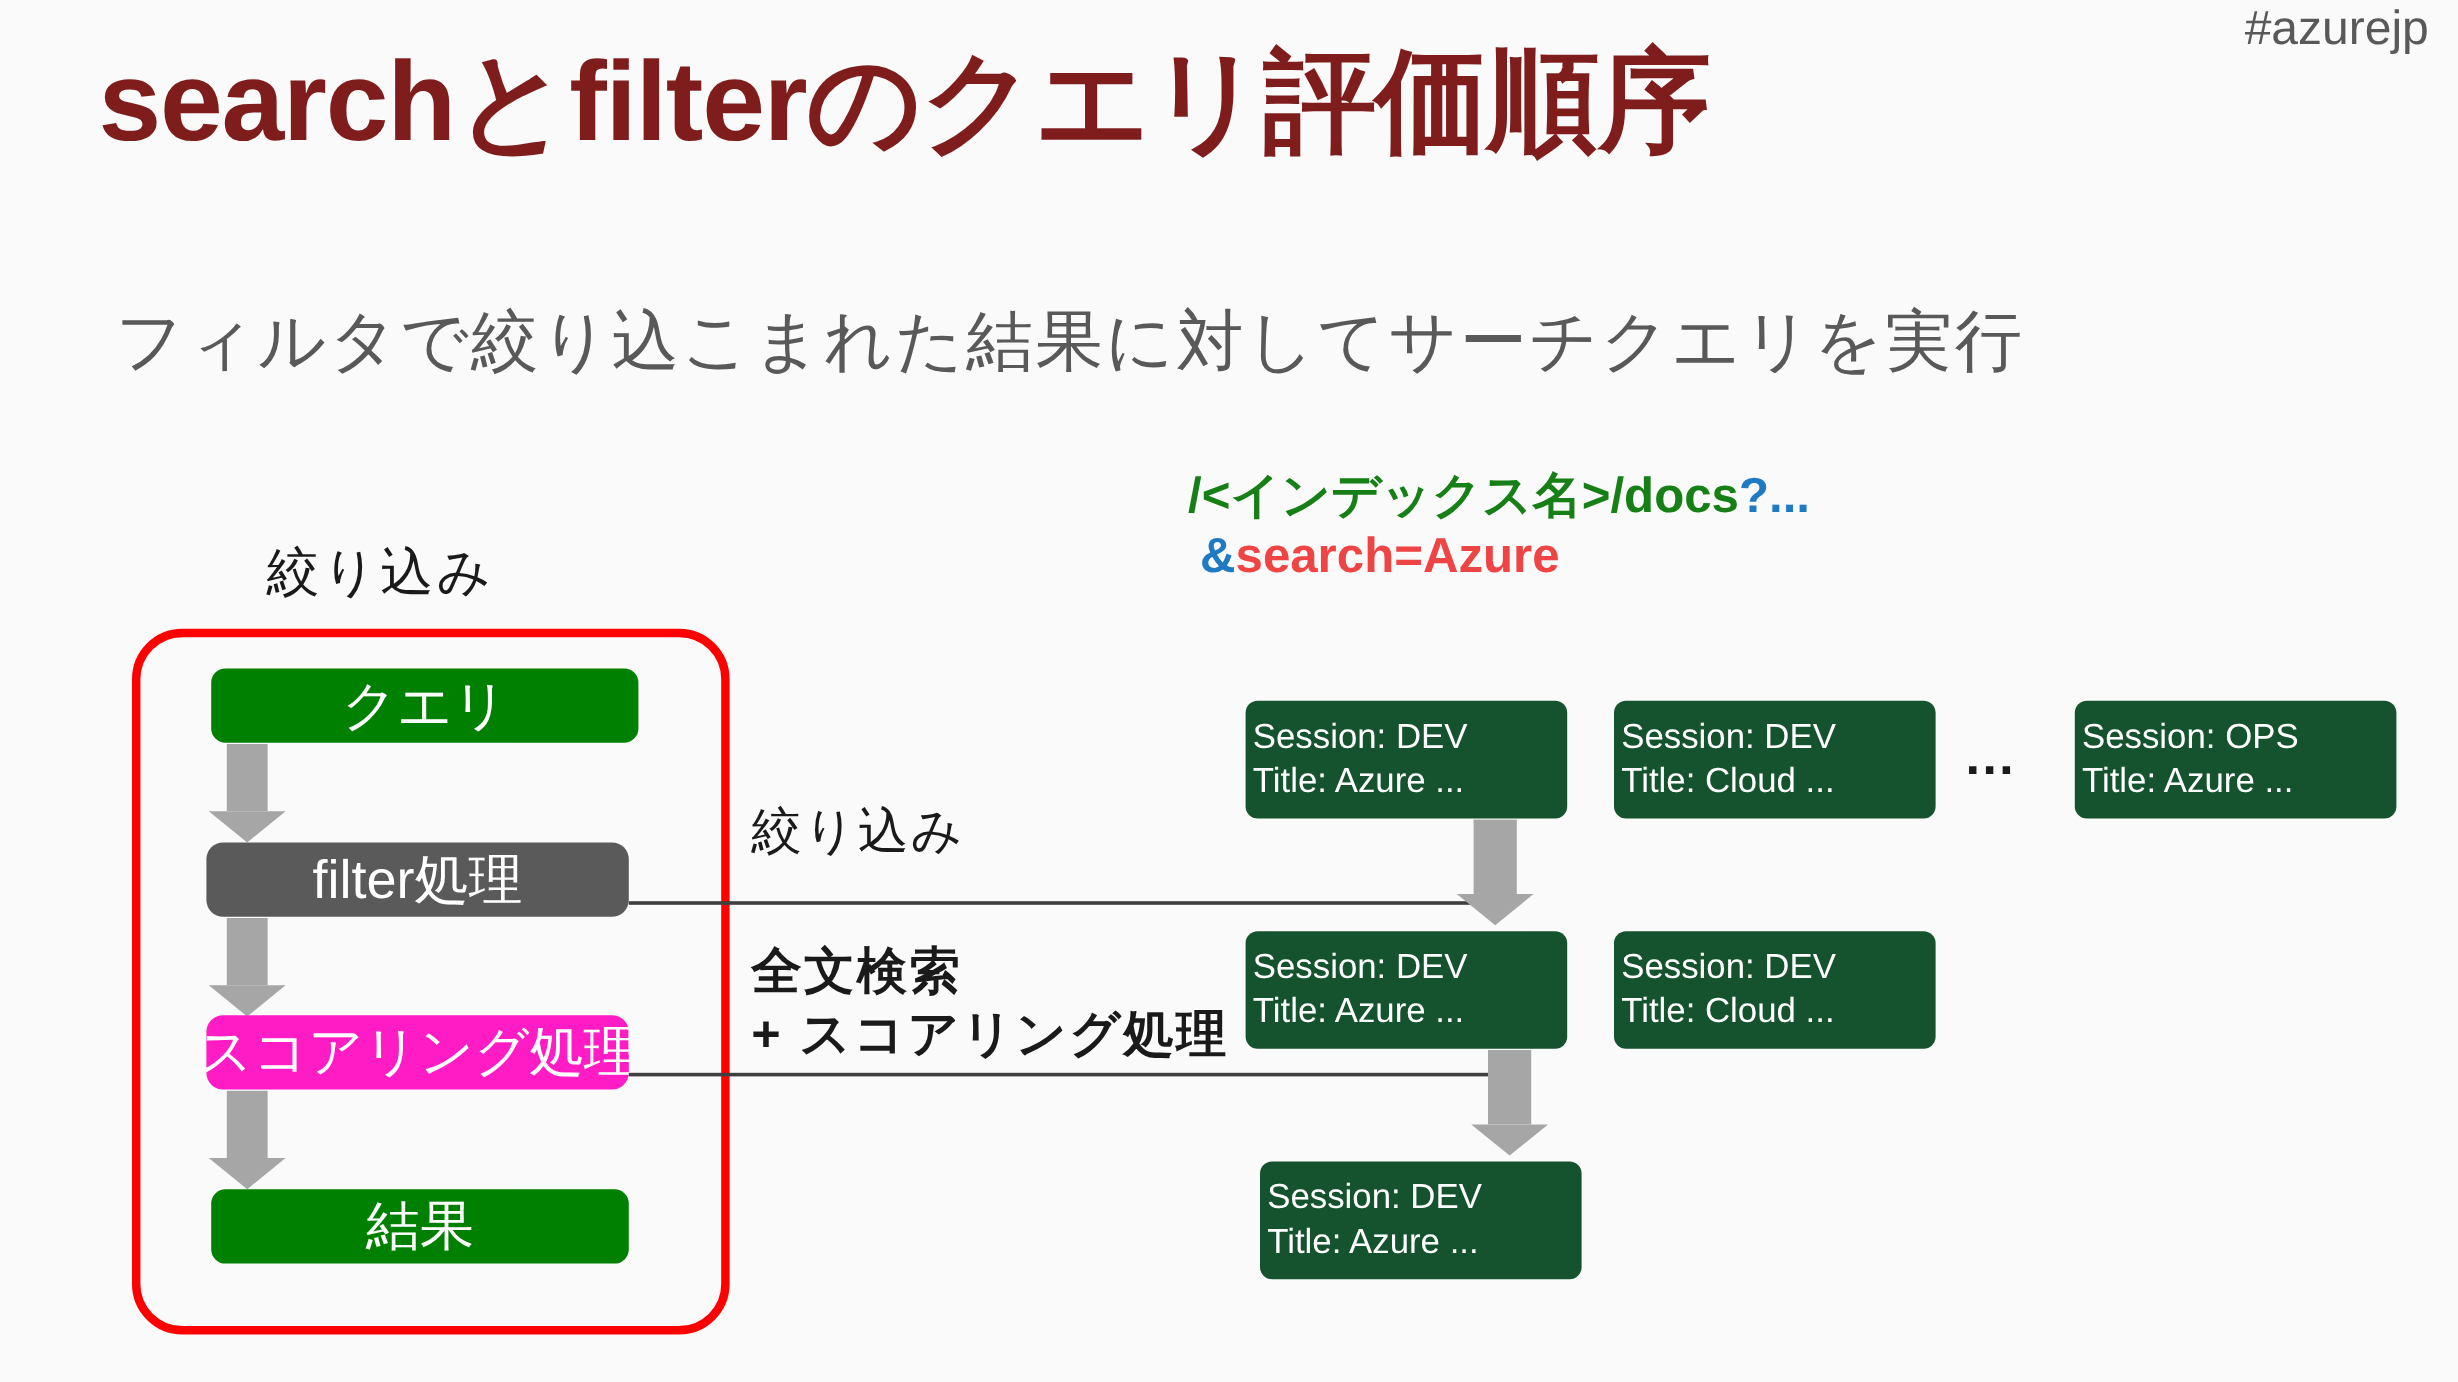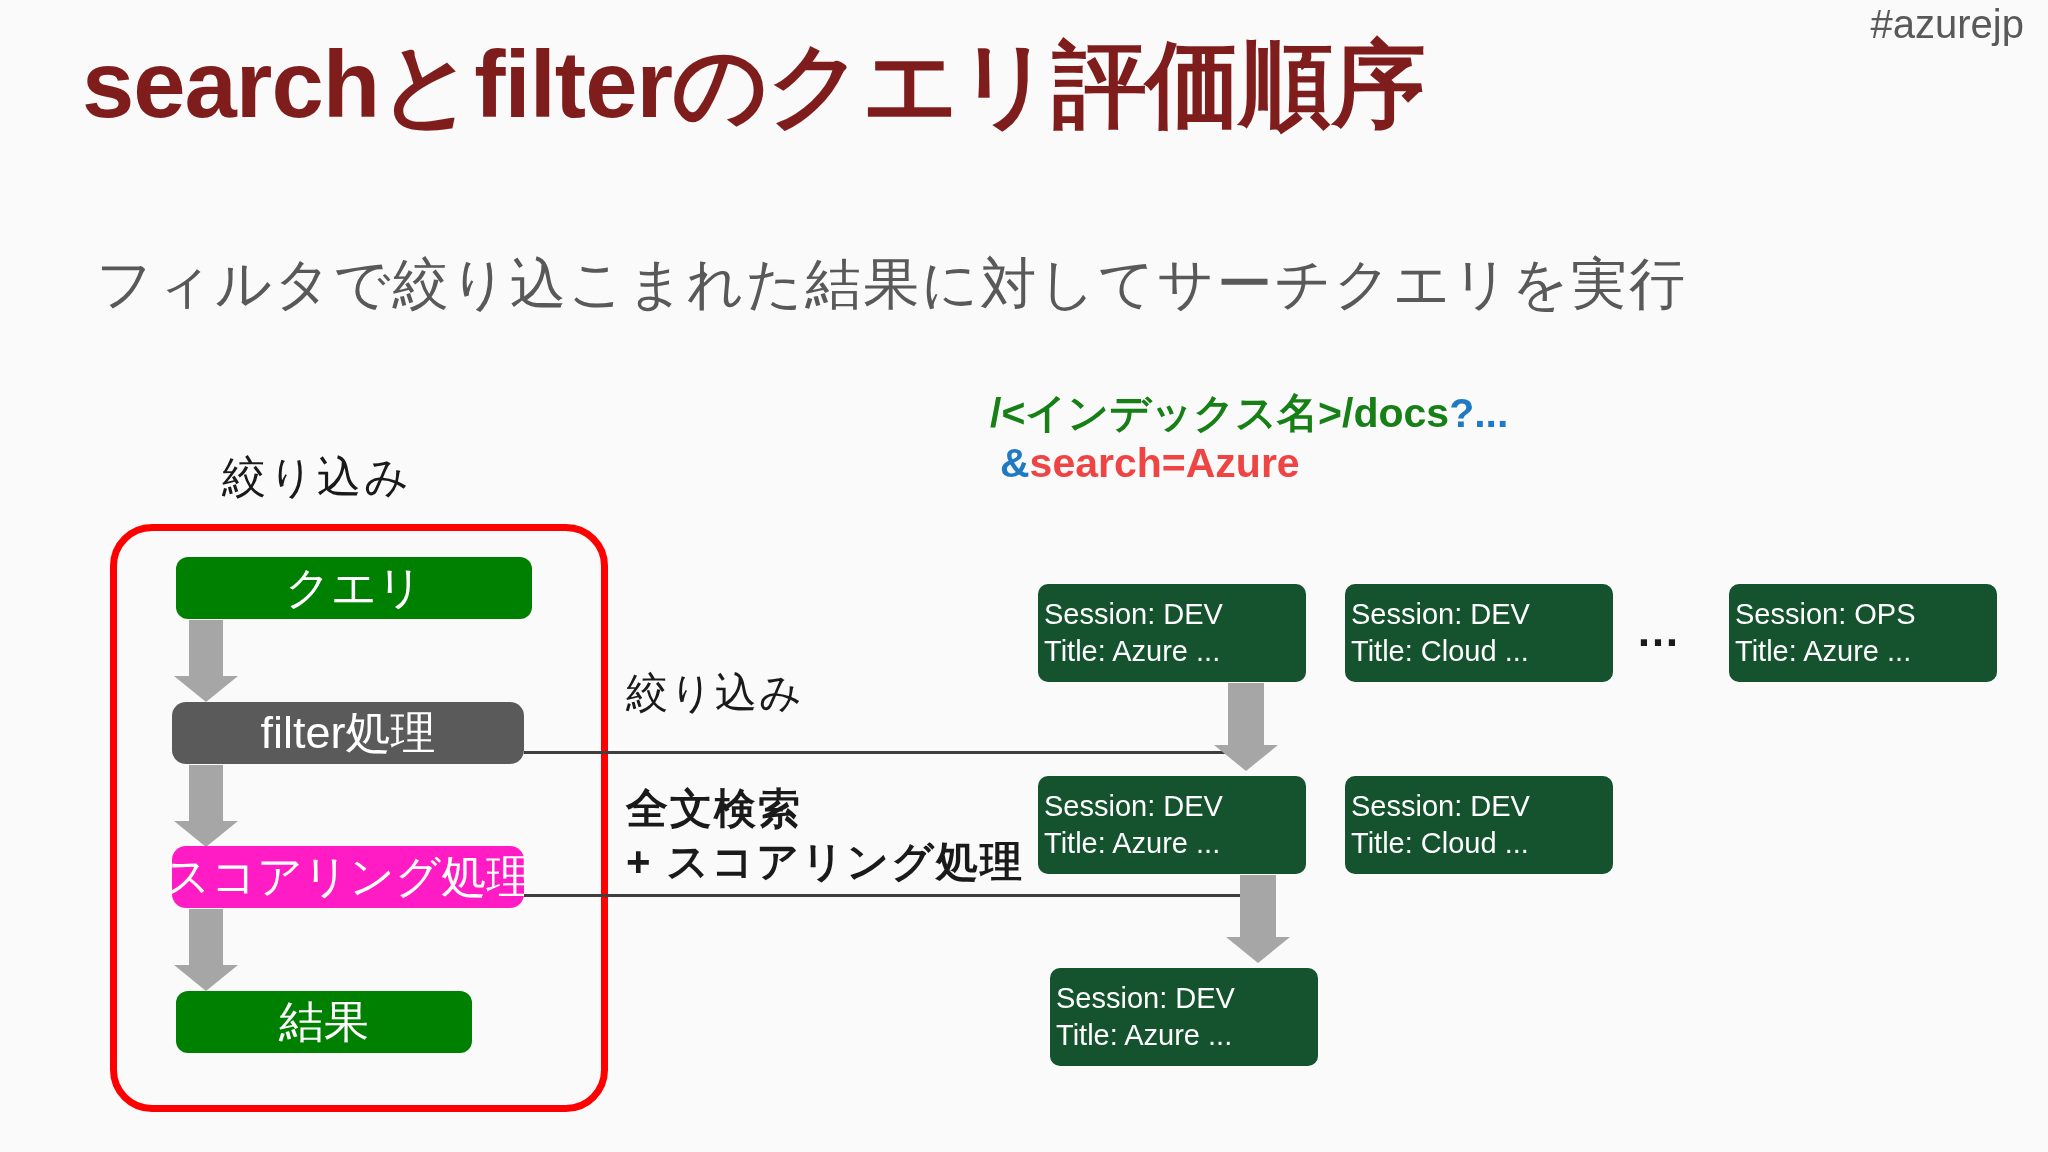--- a/index.html
+++ b/index.html
@@ -62,21 +62,21 @@
   }
   #box-filter{
     left:172px;top:702px;width:352px;height:62px;
     background:#5a5a5a;
   }
   #box-search{
     left:172px;top:846px;width:352px;height:62px;
     background:#ff1cc4;
   }
   #box-result{
-    left:176px;top:991px;width:296px;height:62px;
+    left:176px;top:991px;width:348px;height:62px;
     background:#008000;border-radius:12px;
   }
 
   
   .varrow{width:64px;}
   .varrow .shaft{background:#a6a6a6;margin:0 auto;}
   .varrow .head{
     width:0;height:0;margin:0 auto;
     border-left:32px solid transparent;
     border-right:32px solid transparent;

